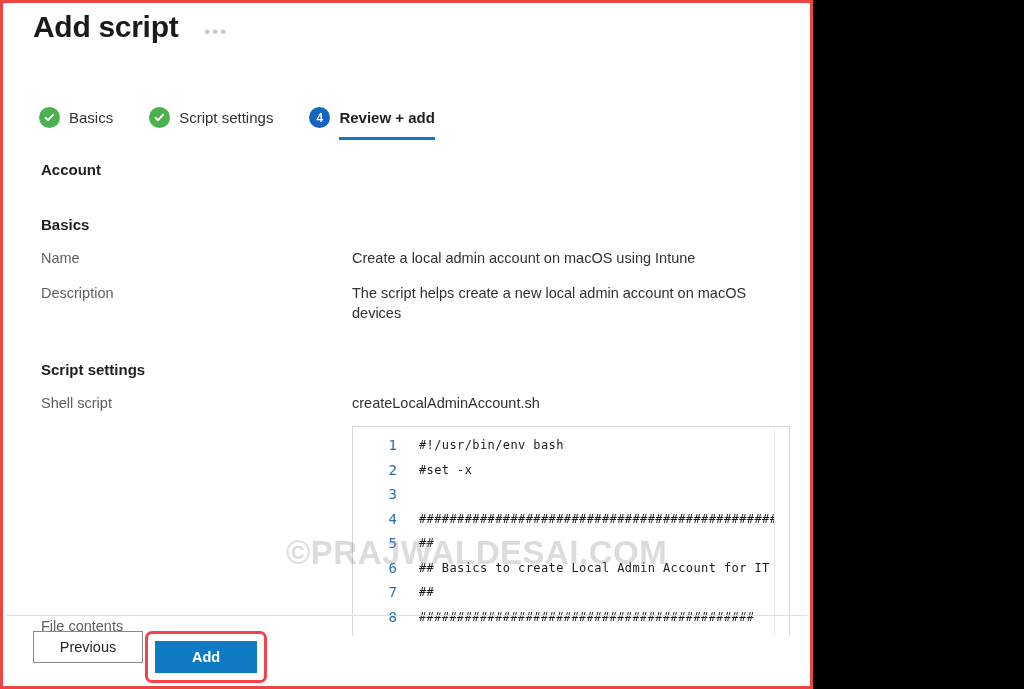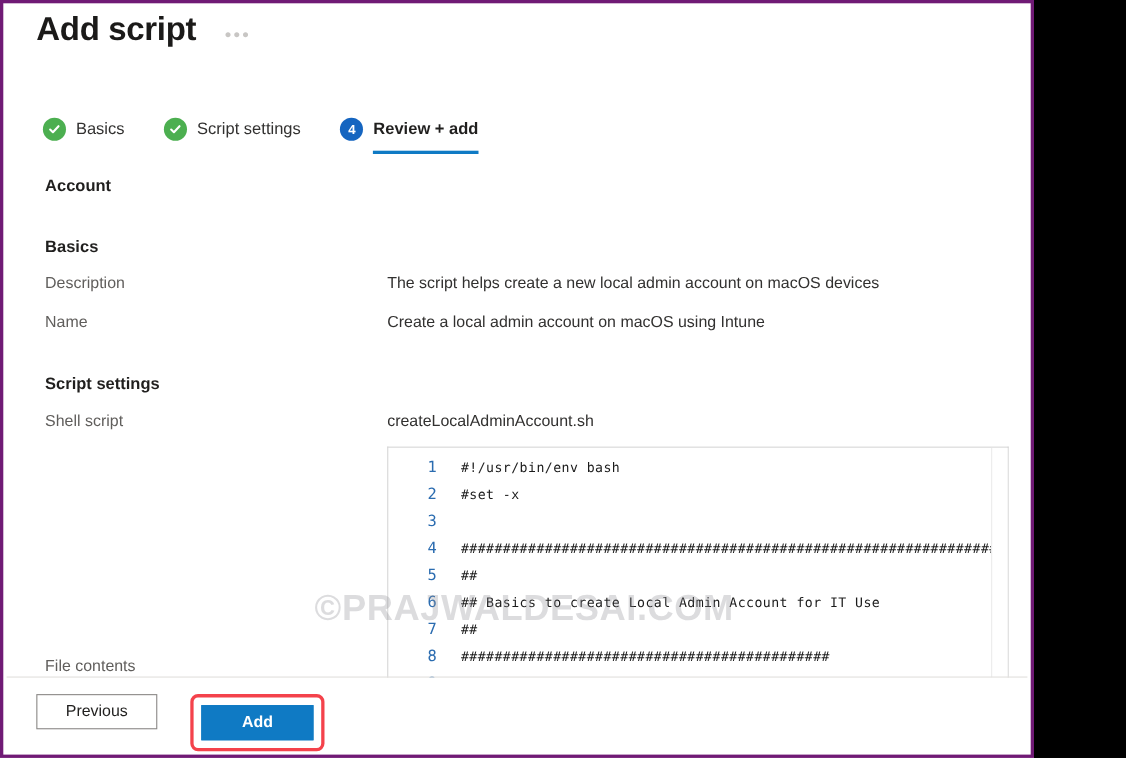--- a/index.html
+++ b/index.html
@@ -8,24 +8,24 @@
     padding: 0;
     background: #000;
   }
   body {
     font-family: "Liberation Sans", sans-serif;
     -webkit-font-smoothing: antialiased;
   }
 
   #screen {
     position: relative;
-    width: 940px;
+    width: 813px;
     height: 689px;
     background: #ffffff;
-    border: 3px solid #701a75;
+    border: 3px solid #ef4444;
     box-sizing: border-box;
     overflow: hidden;
   }
 
   
   .header {
     position: absolute;
     left: 30px;
     top: 4px;
     width: 900px;
@@ -246,21 +246,21 @@
   }
   .btn-secondary {
     min-width: 110px;
     background: #ffffff;
     border: 1px solid #8a8886;
     color: #201f1e;
     padding: 0 14px;
   }
   .highlight-wrap {
     position: relative;
-    margin-left: 30px;
+    margin-left: 2px;
     padding: 7px;
     border: 3px solid #f4424b;
     border-radius: 7px;
     background: #ffffff;
   }
   .btn-primary {
     min-width: 102px;
     background: #0f7ac4;
     border: 1px solid #0f7ac4;
     color: #ffffff;
@@ -309,27 +309,27 @@
 
   </div>
 
   <div class="content">
 
     <h2 class="summary-heading">Account</h2>
 
     <div class="group-heading">Basics</div>
 
     <div class="field-row">
+      <div class="field-label">Name</div>
+      <div class="field-value">Create a local admin account on macOS using Intune</div>
+    </div>
+
+    <div class="field-row">
       <div class="field-label">Description</div>
       <div class="field-value">The script helps create a new local admin account on macOS devices</div>
-    </div>
-
-    <div class="field-row">
-      <div class="field-label">Name</div>
-      <div class="field-value">Create a local admin account on macOS using Intune</div>
     </div>
 
     <div class="group-heading">Script settings</div>
 
     <div class="field-row">
       <div class="field-label">Shell script</div>
       <div class="field-value">createLocalAdminAccount.sh</div>
     </div>
 
     <div class="editor-row">

